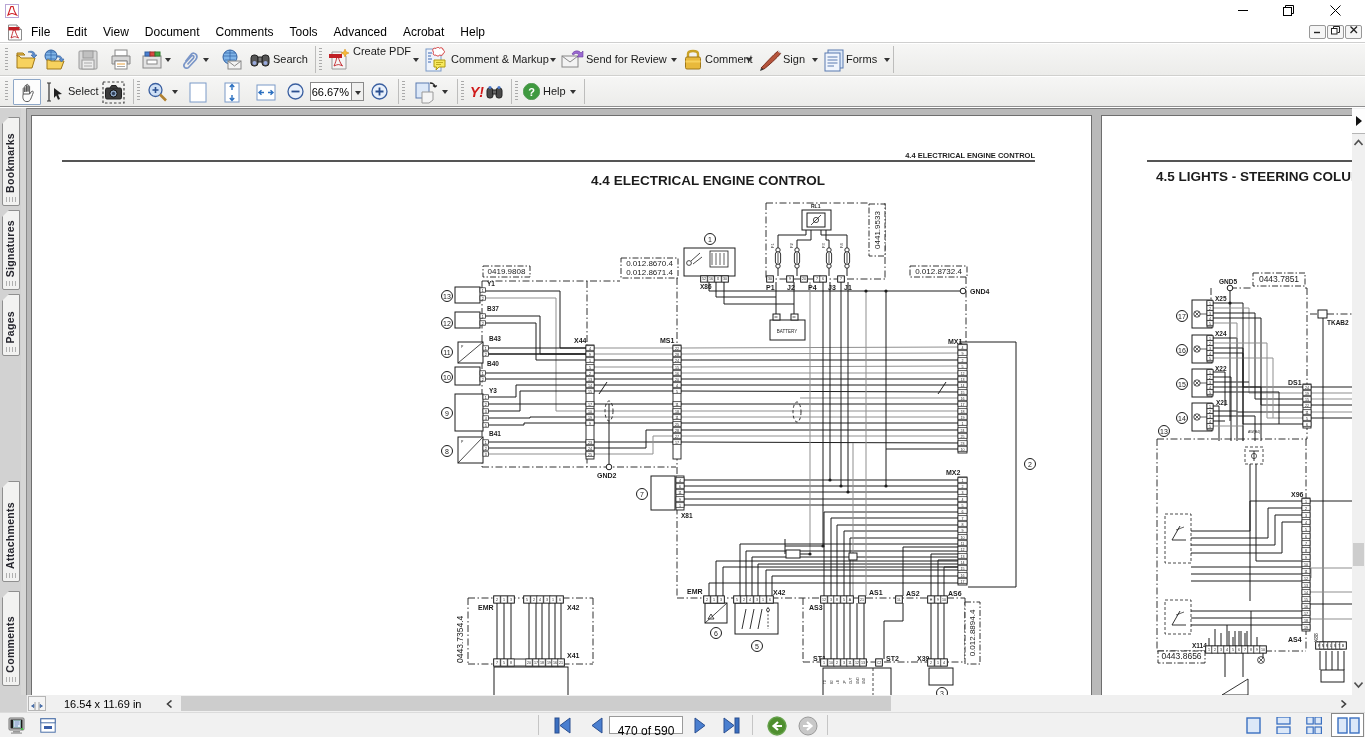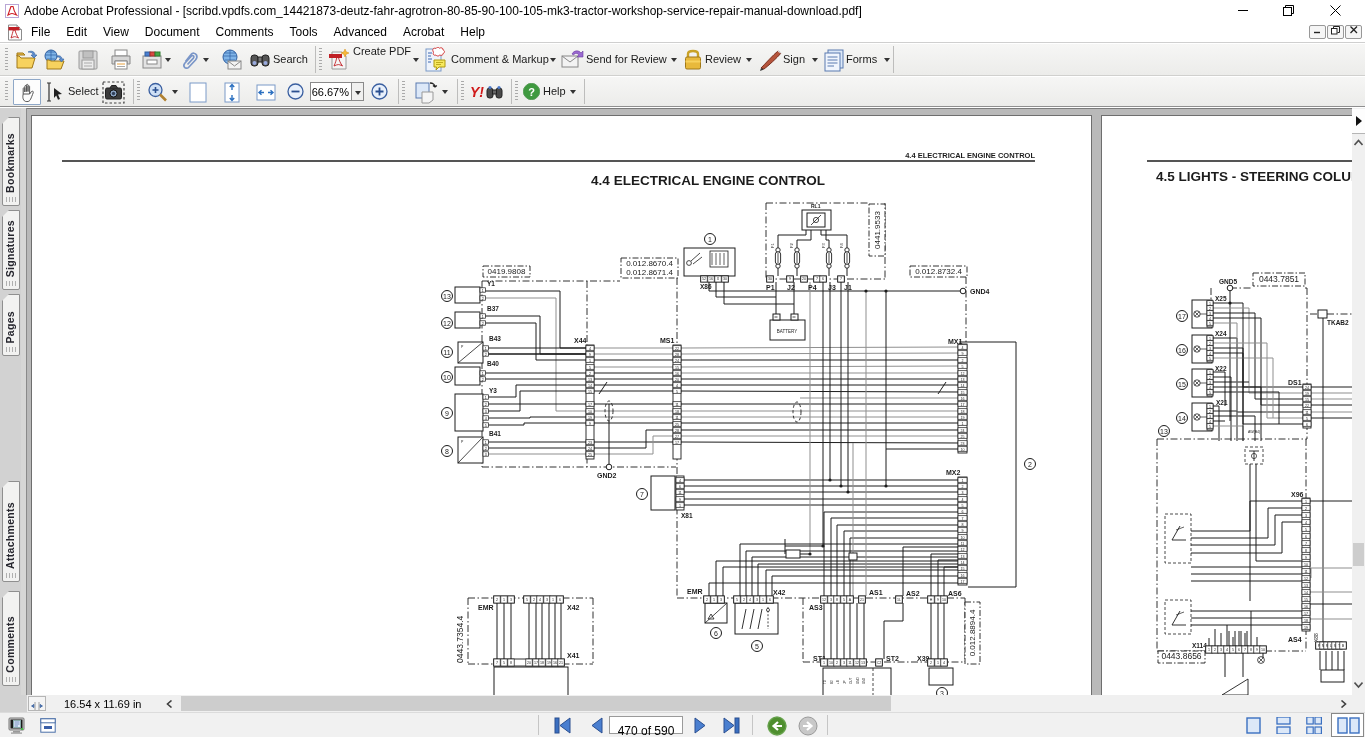--- a/index.html
+++ b/index.html
@@ -43,21 +43,20 @@
   svg text { font-family:"Liberation Sans",sans-serif; }
 </style>
 </head>
 <body>
 
 <div class="titlebar">
   <svg class="app-icon" viewBox="0 0 14 14">
     <rect x="0.5" y="0.5" width="13" height="13" fill="#fff" stroke="#b9a6d6"></rect>
     <path d="M3 11 C4 8 5.5 4 6 2.5 L8 2.5 C8.5 5 10 9 11.5 11 C9 10 8 9.5 7 9.5 C6 9.5 4.5 10.3 3 11 Z" fill="none" stroke="#cf2027" stroke-width="1.2"></path>
   </svg>
-  <span class="title-text">Adobe Acrobat Professional - [scribd.vpdfs.com_14421873-deutz-fahr-agrotron-80-85-90-100-105-mk3-tractor-workshop-service-repair-manual-download.pdf]</span>
   <div class="win-btn" style="left:1226px"><svg width="10" height="10" viewBox="0 0 10 10">
         <line x1="0" y1="5.5" x2="10" y2="5.5" stroke="#000"></line>
       </svg></div>
   <div class="win-btn" style="left:1271px"><svg width="11" height="11" viewBox="0 0 11 11">
         <rect x="0.5" y="2.5" width="8" height="8" fill="none" stroke="#000"></rect>
         <path d="M2.5 2.5 V0.5 H10.5 V8.5 H8.5" fill="none" stroke="#000"></path>
       </svg></div>
   <div class="win-btn" style="left:1318px"><svg width="11" height="11" viewBox="0 0 11 11">
         <path d="M0.5 0.5 L10.5 10.5 M10.5 0.5 L0.5 10.5" stroke="#000"></path>
       </svg></div>
@@ -172,21 +171,21 @@
     <path d="M2 8 L10 14 L18 8" fill="none" stroke="#888"></path>
     <path d="M12 6 C14 2 19 2 21 5 L23 3 L23 9 L17 9 L19 7 C17.5 4.8 14.5 5 13.5 7 Z" fill="#9a6ad0" stroke="#6a3aa0" stroke-width="0.6"></path>
   </svg>
   <span class="tb-label" style="left:586px;top:9px">Send for Review</span>
   <div class="dd" style="left:671px;top:14px"></div>
   <svg class="ico" style="left:683px;top:3px" width="20" height="26" viewBox="0 0 20 26">
     <path d="M5 11 V7 C5 3 15 3 15 7 V11" fill="none" stroke="#c9a227" stroke-width="2.4"></path>
     <rect x="2.5" y="10" width="15" height="12" rx="1.5" fill="#e8b93c" stroke="#a07818"></rect>
     <rect x="2.5" y="13.5" width="15" height="2" fill="#f7d25e"></rect>
   </svg>
-  <span class="tb-label" style="left:705px;top:9px">Review</span>
+  <span class="tb-label" style="left:705px;top:9px">Comment</span>
   <div class="dd" style="left:746px;top:14px"></div>
   <svg class="ico" style="left:759px;top:5px" width="24" height="22" viewBox="0 0 24 22">
     <path d="M2 19 C6 15 14 6 19 2 L22 4 C18 9 9 17 5 20 Z" fill="#b5543c" stroke="#7a2f1e"></path>
     <path d="M2 19 L1 22 L5 20.5 Z" fill="#3a3a3a"></path>
     <path d="M19 2 L22 4" stroke="#ddd" stroke-width="1.4"></path>
   </svg>
   <span class="tb-label" style="left:783px;top:9px">Sign</span>
   <div class="dd" style="left:812px;top:14px"></div>
   <svg class="ico" style="left:823px;top:4px" width="22" height="24" viewBox="0 0 22 24">
     <rect x="5" y="2" width="15" height="18" fill="#dce8f8" stroke="#5a7ab0"></rect>

